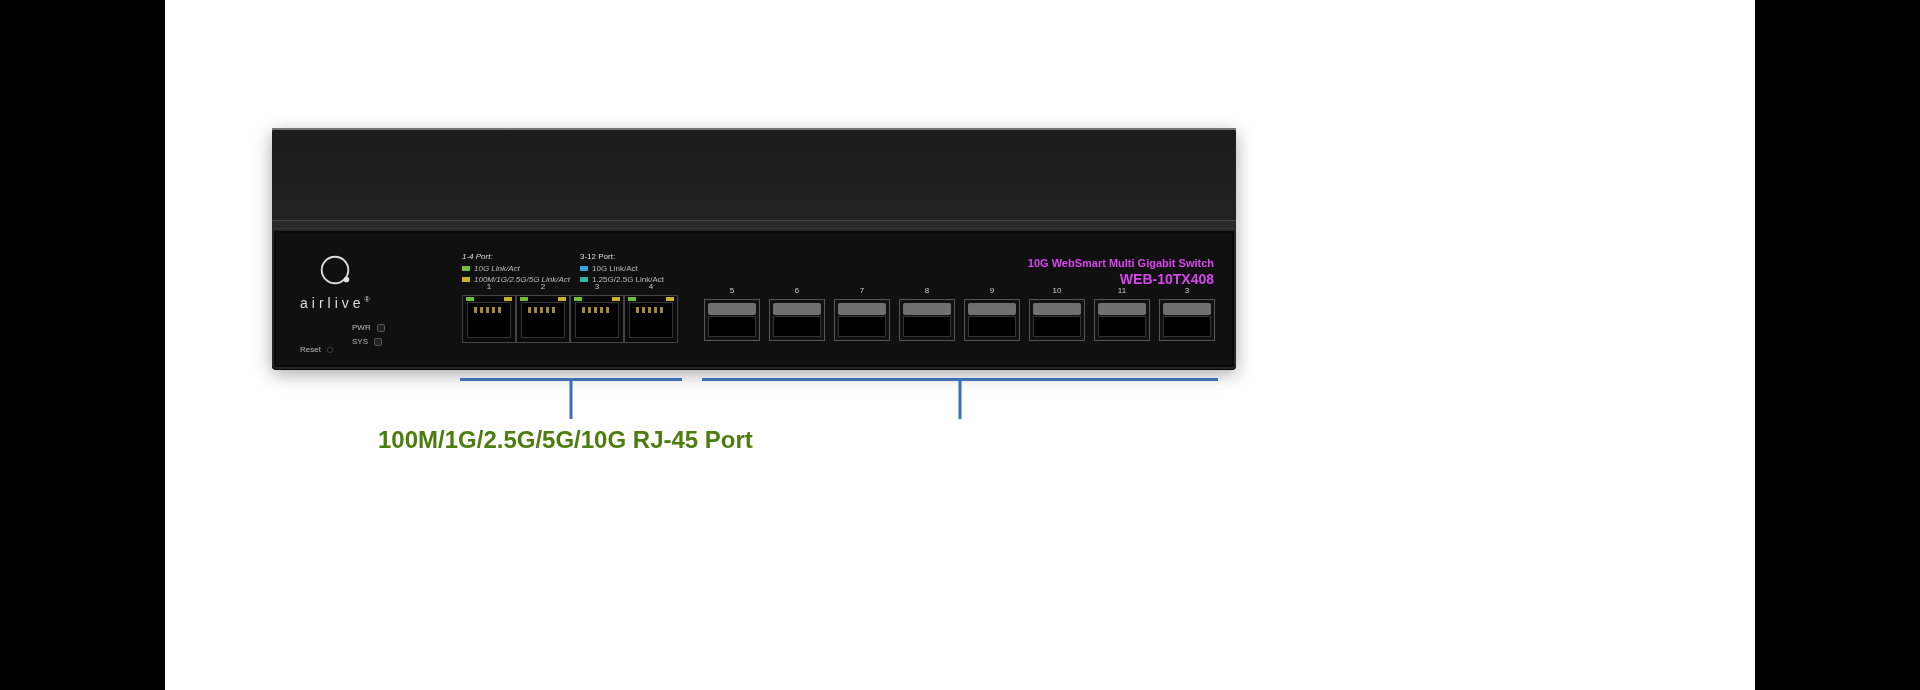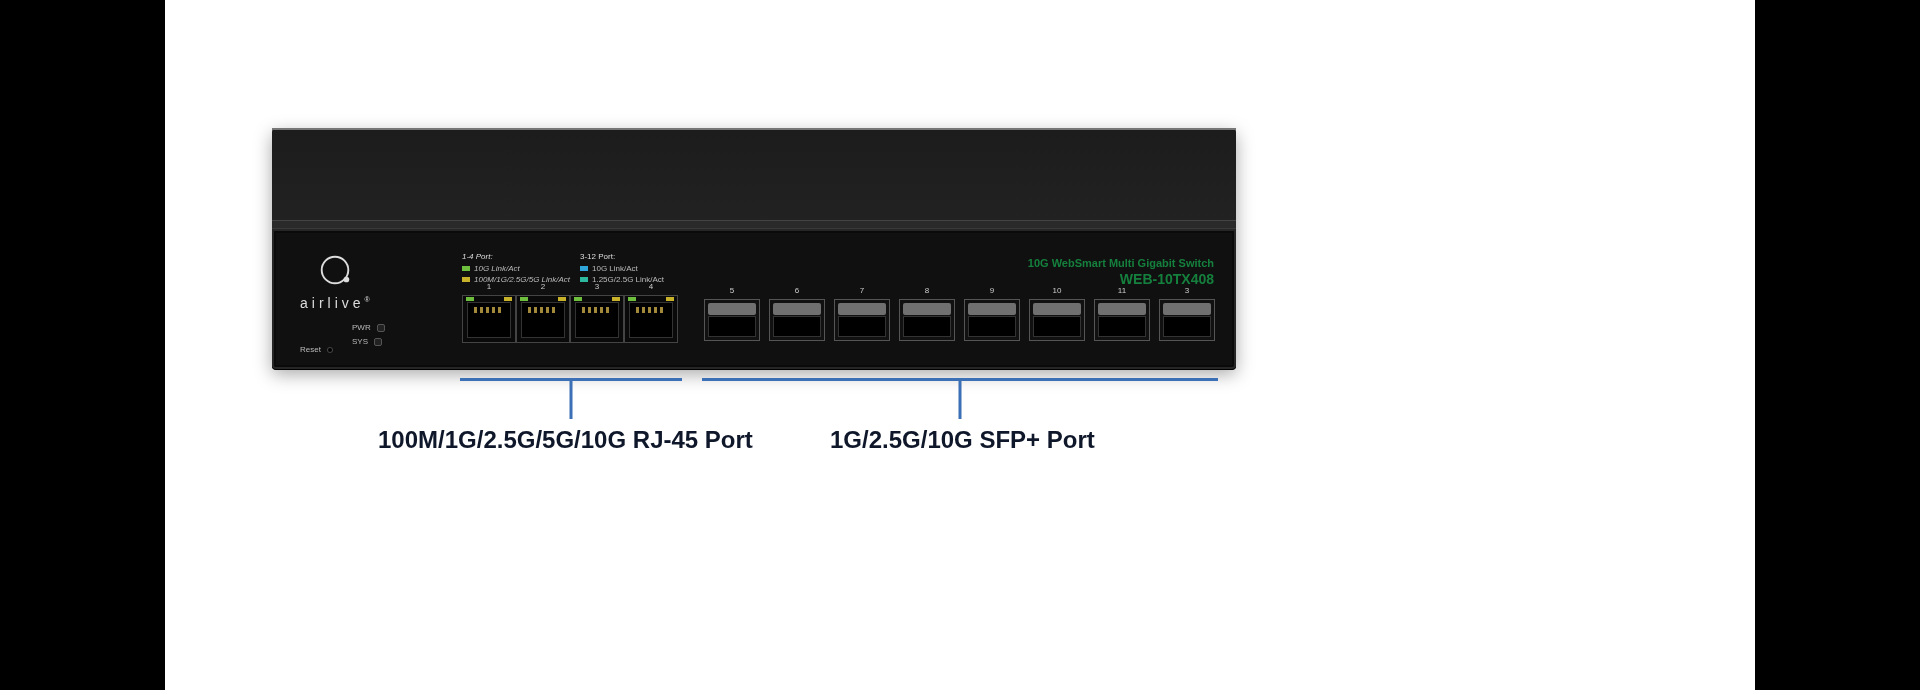--- a/index.html
+++ b/index.html
@@ -37,21 +37,21 @@
   .legend.left-leg{left:190px;font-style:italic;}
   .legend.right-leg{left:308px;}
   .legend .hdr{color:#ddd;margin-bottom:1px;}
   .legend .row .sw{display:inline-block;width:8px;height:5px;margin-right:4px;vertical-align:middle;}
   .sw.green{background:#6fbf3f;}
   .sw.yellow{background:#c7b22a;}
   .sw.blue{background:#2fa4d8;}
   .sw.teal{background:#2fb8a0;}
   
   
-  .title-block{position:absolute;right:22px;top:28px;color:#15803d;text-align:right;}
+  .title-block{position:absolute;right:22px;top:28px;color:#d946ef;text-align:right;}
   .title-block .t1{font-size:11px;font-weight:700;}
   .title-block .t2{font-size:14px;font-weight:700;margin-top:2px;}
   
   
   .rj45-group{position:absolute;left:190px;top:66px;display:flex;}
   .rj45{width:54px;height:48px;background:#0a0a0a;border:1px solid #444;margin-right:0;
         position:relative;box-sizing:border-box;}
   .rj45 .cavity{position:absolute;left:4px;right:4px;top:6px;bottom:4px;background:#000;
                 border:1px solid #333;}
   .rj45 .cavity::after{content:"";position:absolute;left:6px;right:6px;top:4px;height:6px;
@@ -65,21 +65,21 @@
   .sfp{width:56px;height:42px;background:#111;border:1px solid #555;position:relative;box-sizing:border-box;}
   .sfp::before{content:"";position:absolute;left:3px;right:3px;top:3px;height:12px;
                background:#707070;border-radius:2px;}
   .sfp::after{content:"";position:absolute;left:3px;right:3px;top:16px;bottom:3px;background:#000;
               border:1px solid #333;}
   .sfp .num{position:absolute;top:-14px;left:0;width:100%;text-align:center;color:#ccc;font-size:8px;}
   
   
   .bracket{position:absolute;border-top:3px solid #3b6fb6;}
   .bracket .stem{position:absolute;left:50%;top:0;width:3px;height:38px;background:#3b6fb6;transform:translateX(-50%);}  
-  .anno-label{position:absolute;color:#0f172a;font-weight:700;font-size:24px;white-space:nowrap;text-align:center;}
+  .anno-label{position:absolute;color:#4d7c0f;font-weight:700;font-size:24px;white-space:nowrap;text-align:center;}
 </style>
 </head>
 <body>
 
 <div class="stage">
   <div class="black-bar left"></div>
   <div class="black-bar right"></div>
 
   <div class="switch">
     <div class="top-bezel">
@@ -181,14 +181,13 @@
     </div>
   </div>
 
   <div class="bracket" style="left:460px;top:378px;width:222px;">
     <div class="stem"></div>
   </div>
   <div class="bracket" style="left:702px;top:378px;width:516px;">
     <div class="stem"></div>
   </div>
   <div class="anno-label" style="left:378px;top:426px;">100M/1G/2.5G/5G/10G RJ-45 Port</div>
-  <div class="anno-label" style="left:830px;top:426px;">1G/2.5G/10G SFP+ Port</div>
 </div>
 
 </body></html>

